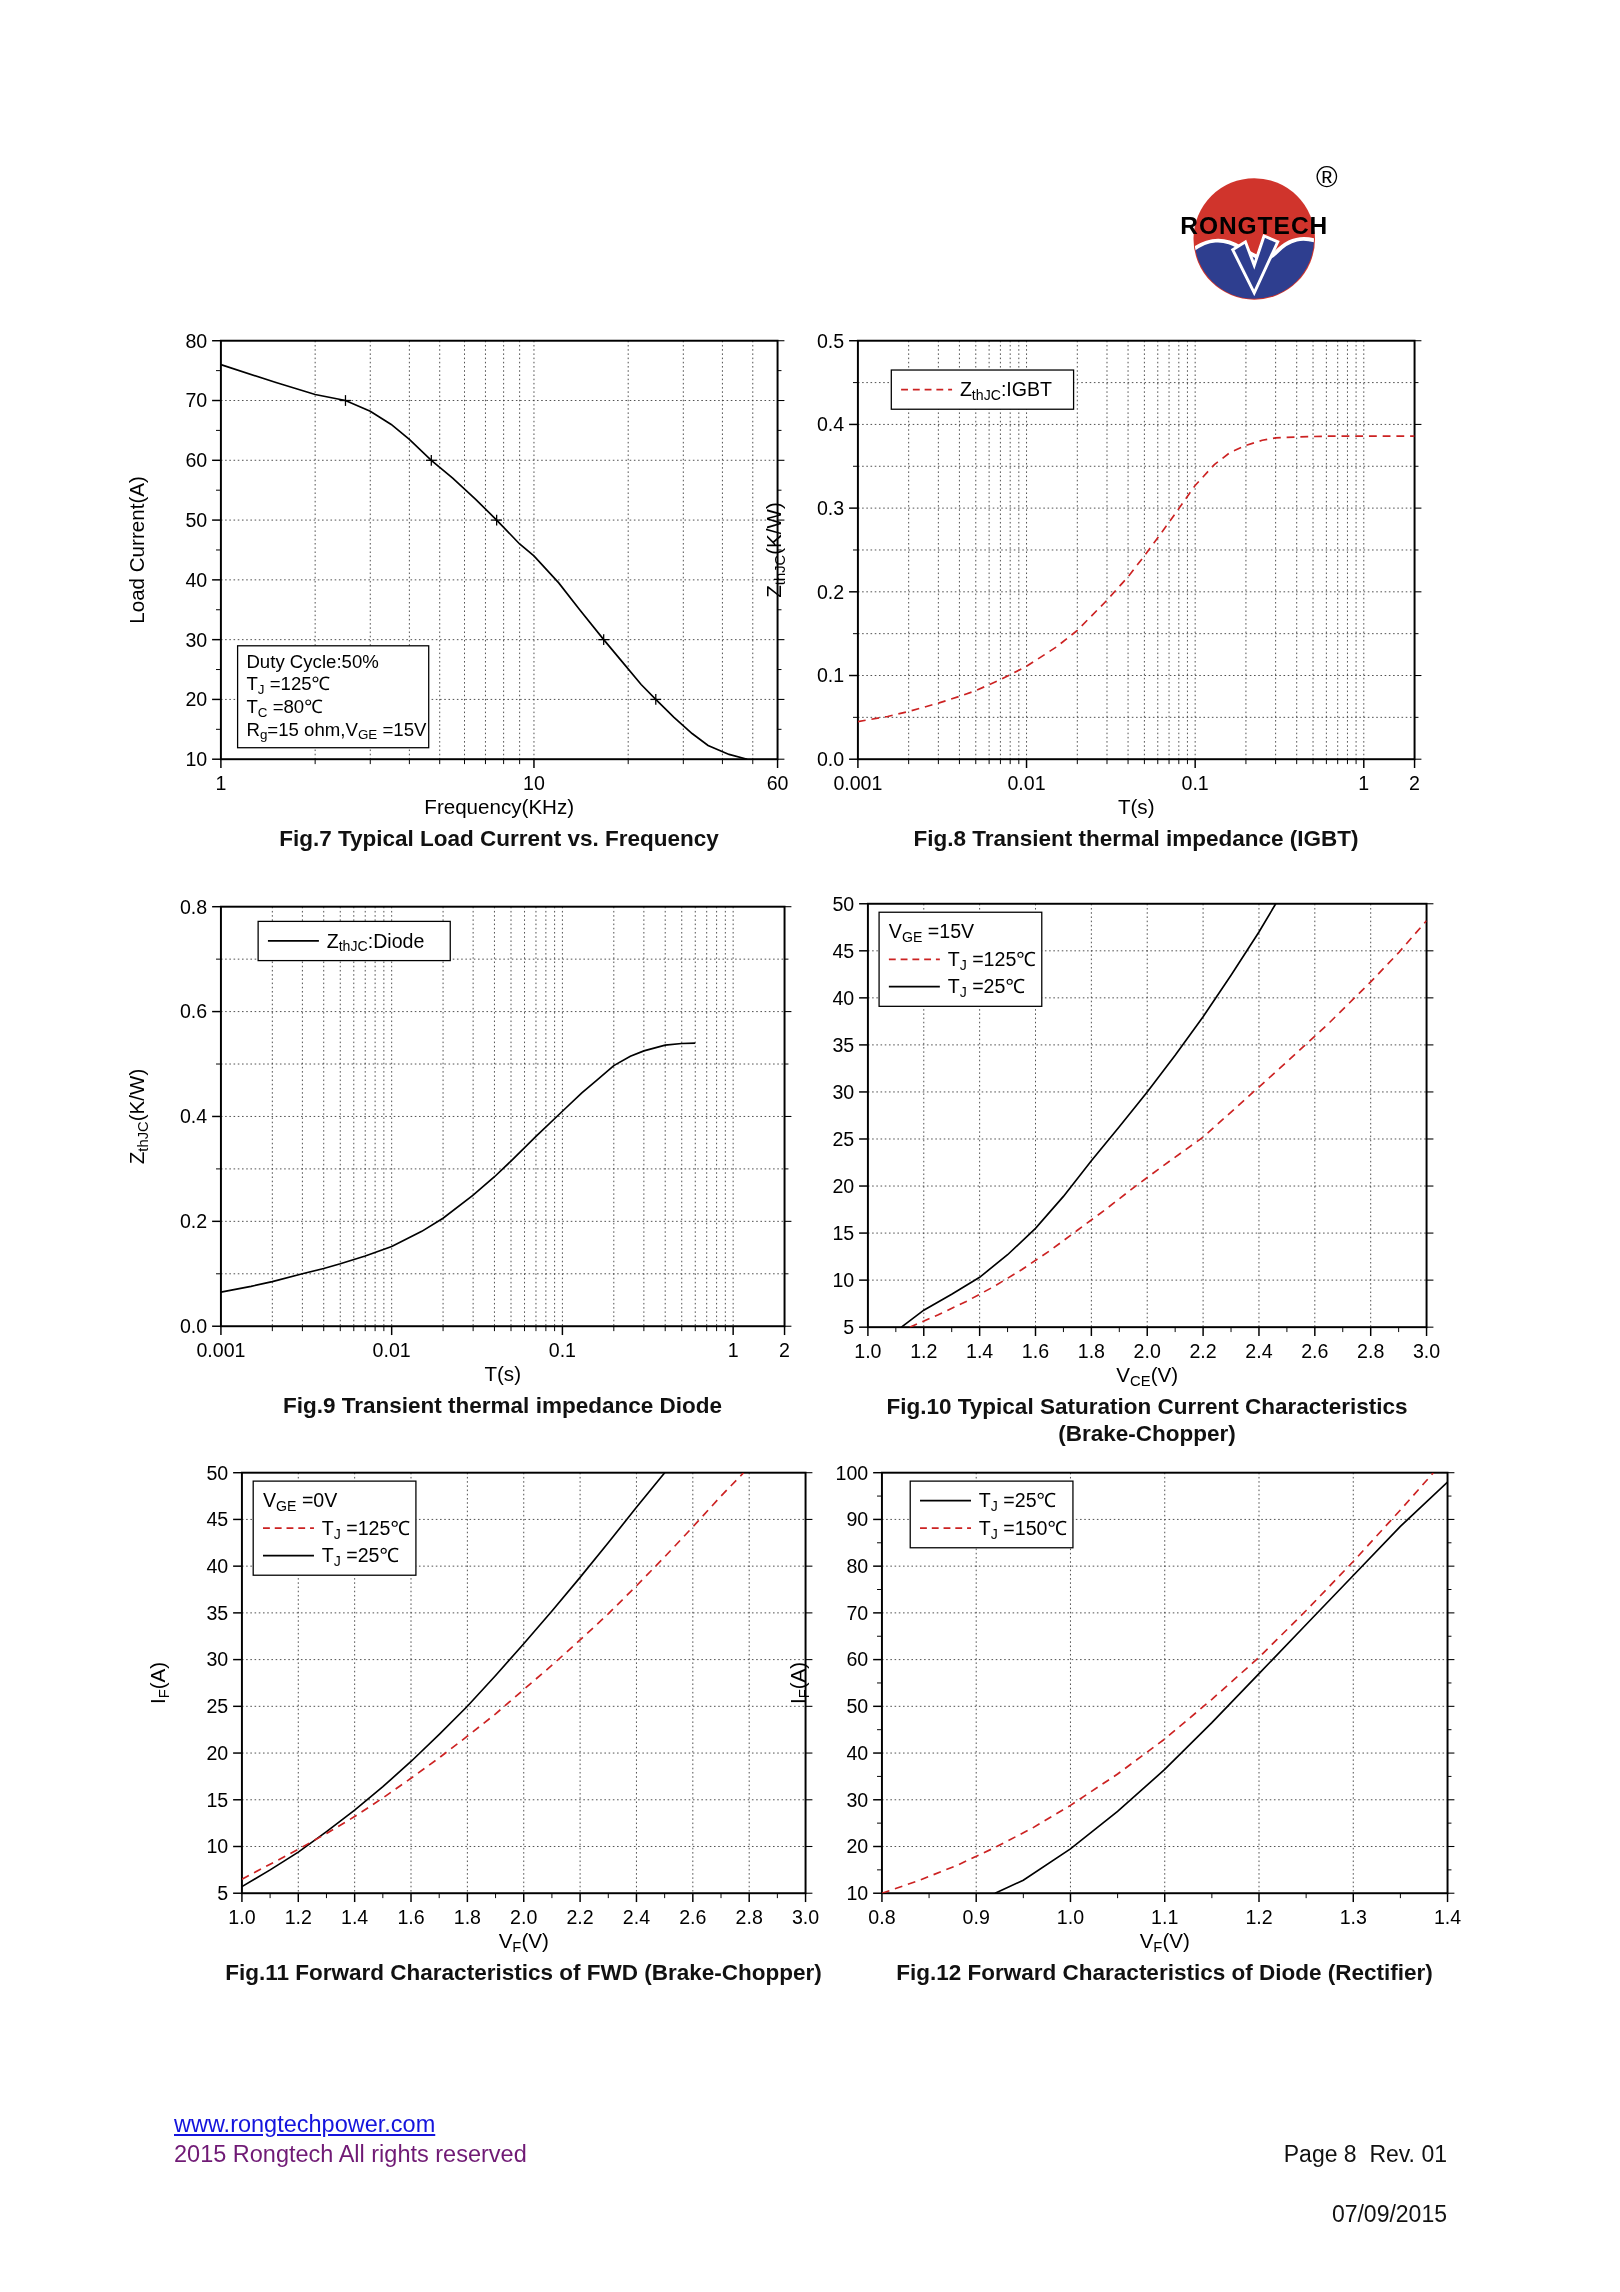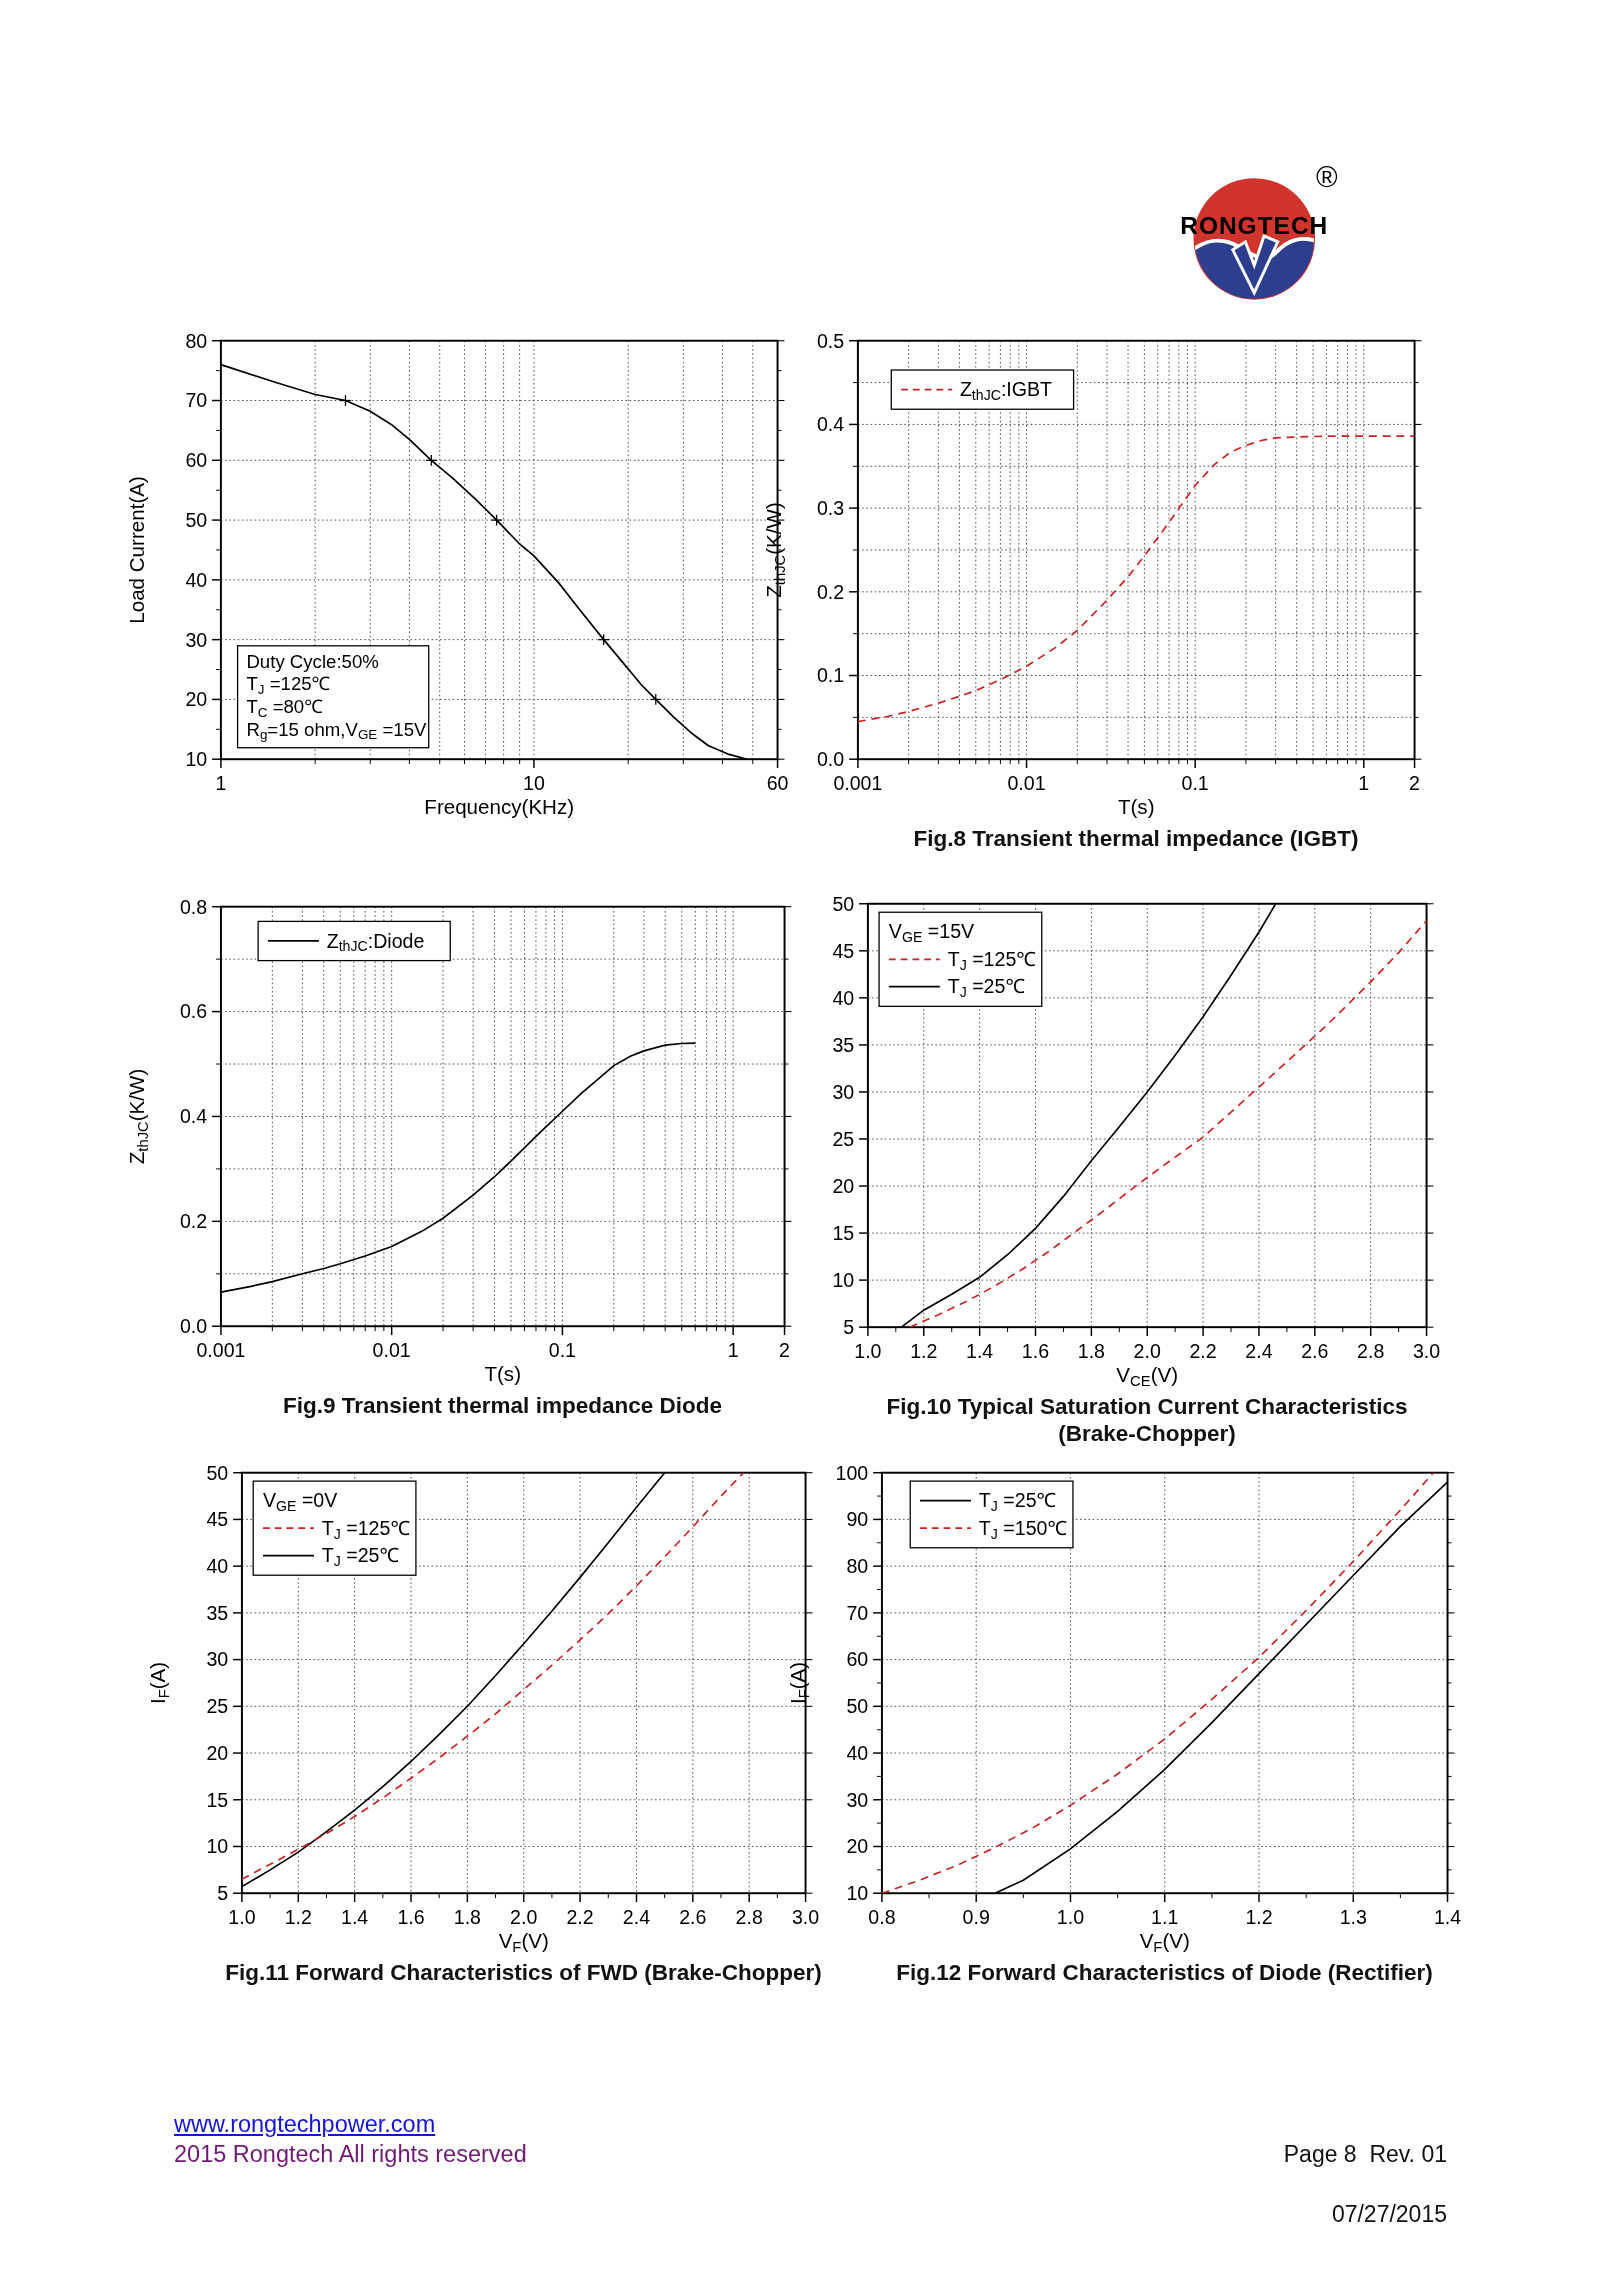--- a/index.html
+++ b/index.html
@@ -142,20 +142,21 @@
             <line x1="495.575861002817" y1="314.5" x2="495.575861002817" y2="325.5"></line>
             <line x1="543.2453426691426" y1="381" x2="554.2453426691426" y2="381"></line>
             <line x1="548.7453426691426" y1="375.5" x2="548.7453426691426" y2="386.5"></line>
           </g>
           <rect x="122.03999999999999" y="326.283" width="195" height="104" fill="#fff" stroke="#000" stroke-width="1.3"></rect>
           <text x="131.04" y="348.843" font-size="19" text-anchor="start"><tspan>Duty Cycle:50%</tspan></text>
           <text x="131.04" y="371.843" font-size="19" text-anchor="start"><tspan>T</tspan><tspan font-size="13.7" dy="3.6">J</tspan><tspan dy="-3.6"> =125℃</tspan></text>
           <text x="131.04" y="394.843" font-size="19" text-anchor="start"><tspan>T</tspan><tspan font-size="13.7" dy="3.6">C</tspan><tspan dy="-3.6"> =80℃</tspan></text>
           <text x="131.04" y="417.843" font-size="19" text-anchor="start"><tspan>R</tspan><tspan font-size="13.7" dy="3.6">g</tspan><tspan dy="-3.6">=15 ohm,V</tspan><tspan font-size="13.7" dy="3.6">GE</tspan><tspan dy="-3.6"> =15V</tspan></text>
         </svg></div>
+    <div class="cap" style="width:687px;padding-left:75px">Fig.7 Typical Load Current vs. Frequency</div>
   </div>
 
   <div class="fig" style="left:755px;top:326px">
     <div class="plot"><svg width="687" height="494" viewBox="0 0 701 504">
           <g stroke="#3a3a3a" stroke-width="0.9" stroke-dasharray="1.6 2.7">
             <line x1="277.0675064286262" y1="15" x2="277.0675064286262" y2="442"></line>
             <line x1="449.1350128572524" y1="15" x2="449.1350128572524" y2="442"></line>
             <line x1="621.2025192858786" y1="15" x2="621.2025192858786" y2="442"></line>
             <line x1="156.7974807141214" y1="15" x2="156.7974807141214" y2="442"></line>
             <line x1="187.09706456370975" y1="15" x2="187.09706456370975" y2="442"></line>
@@ -709,17 +710,17 @@
         </svg></div>
     <div class="cap" style="width:696px;padding-left:75px">Fig.12 Forward Characteristics of Diode (Rectifier)</div>
   </div>
 
   <div class="footer-left">
     <a href="#">www.rongtechpower.com</a><br>
     <span class="copy">2015 Rongtech All rights reserved</span>
   </div>
   <div class="footer-right">
     <span>Page 8  Rev. 01</span><br>
-    <span>07/27/2015</span>
+    <span>07/09/2015</span>
   </div>
 
 </div>
 
 
 </body></html>

